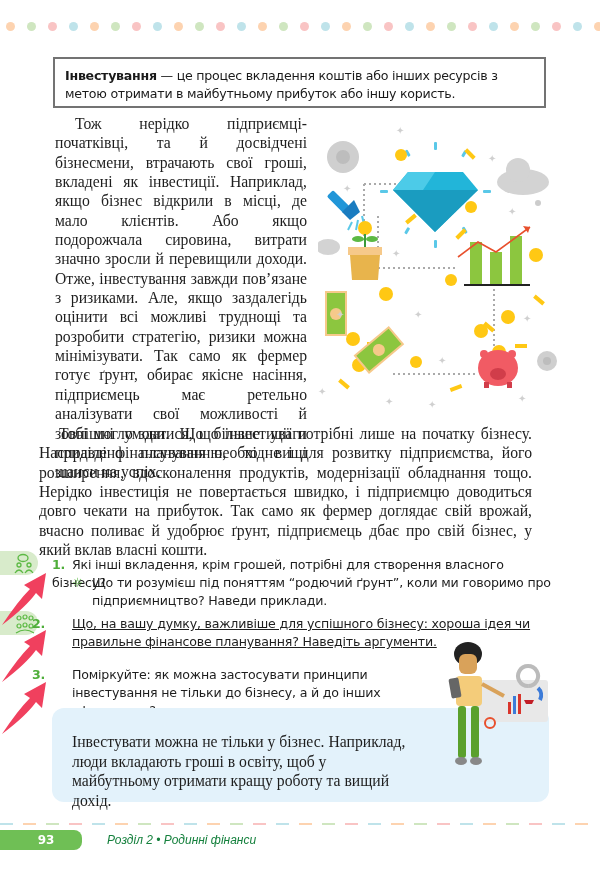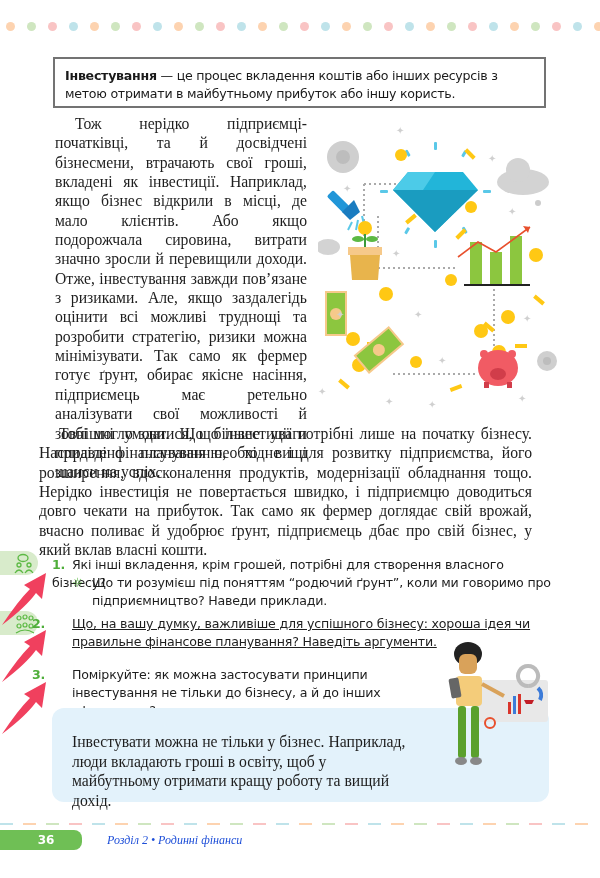--- a/index.html
+++ b/index.html
@@ -40,21 +40,21 @@
   .info-box { position: absolute; left: 52px; top: 708px; width: 497px; height: 94px; background: #e3f2fb; border-radius: 12px; }
   .info-text { position: absolute; left: 72px; top: 732px; width: 340px; font-family: "Liberation Serif", serif; font-size: 15.7px; line-height: 19.5px; color: #1e1e1e; }
 
   .person { position: absolute; left: 428px; top: 640px; width: 130px; height: 130px; }
 
   
   .dashes { position: absolute; top: 823px; left: 0; width: 600px; height: 3px; display: flex; gap: 10px; }
   .dash { width: 13px; height: 2px; flex: none; }
   .page-tab { position: absolute; left: 0; top: 830px; width: 82px; height: 20px; background: #6fbf55; border-radius: 0 8px 8px 0;
     color: #ffffff; font-family: "DejaVu Sans", sans-serif; font-weight: bold; font-size: 12px; line-height: 20px; text-align: center; padding-left: 10px; }
-  .chapter { position: absolute; left: 107px; top: 831px; font-family: Liberation Serif, serif; font-style: italic; font-size: 12px; line-height: 18px; color: #1d4ed8; }
+  .chapter { position: absolute; left: 107px; top: 831px; font-family: Liberation Sans, sans-serif; font-style: italic; font-size: 12px; line-height: 18px; color: #15803d; }
 </style>
 </head>
 <body>
 
 <div class="dots" id="dots">
     <span class="dot" style="background: rgb(253, 211, 176);"></span>
     <span class="dot" style="background: rgb(207, 230, 192);"></span>
     <span class="dot" style="background: rgb(249, 196, 196);"></span>
     <span class="dot" style="background: rgb(191, 227, 234);"></span>
     <span class="dot" style="background: rgb(253, 211, 176);"></span>
@@ -315,14 +315,14 @@
     <span class="dash" style="background: rgb(253, 211, 176);"></span>
     <span class="dash" style="background: rgb(207, 230, 192);"></span>
     <span class="dash" style="background: rgb(249, 196, 196);"></span>
     <span class="dash" style="background: rgb(191, 227, 234);"></span>
     <span class="dash" style="background: rgb(253, 211, 176);"></span>
     <span class="dash" style="background: rgb(207, 230, 192);"></span>
     <span class="dash" style="background: rgb(249, 196, 196);"></span>
     <span class="dash" style="background: rgb(191, 227, 234);"></span>
     <span class="dash" style="background: rgb(253, 211, 176);"></span>
   </div>
-<div class="page-tab">36</div>
+<div class="page-tab">93</div>
 <div class="chapter">Розділ 2 • Родинні фінанси</div>
 
 </body></html>

